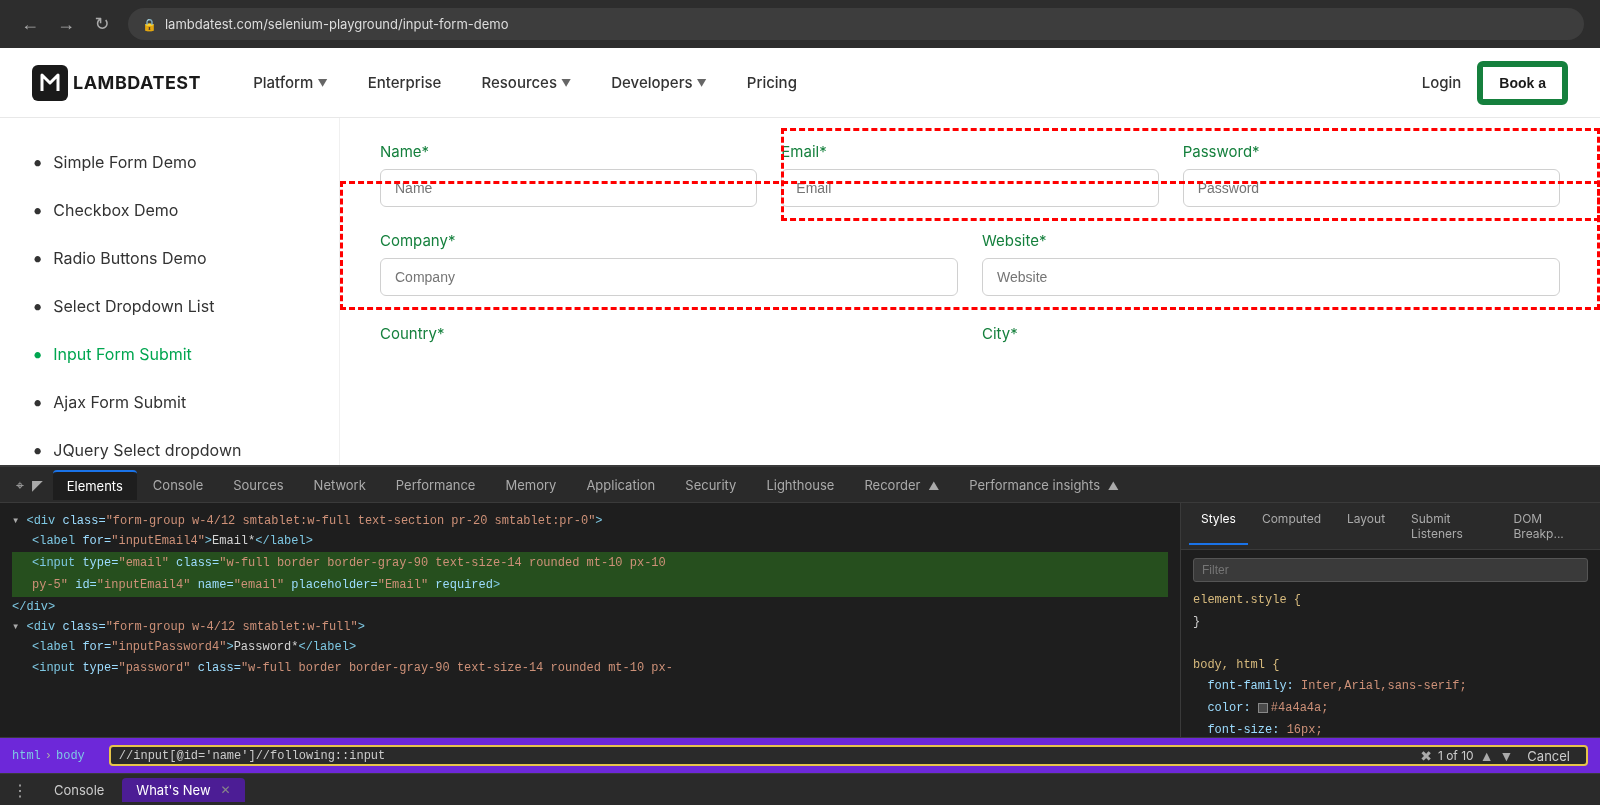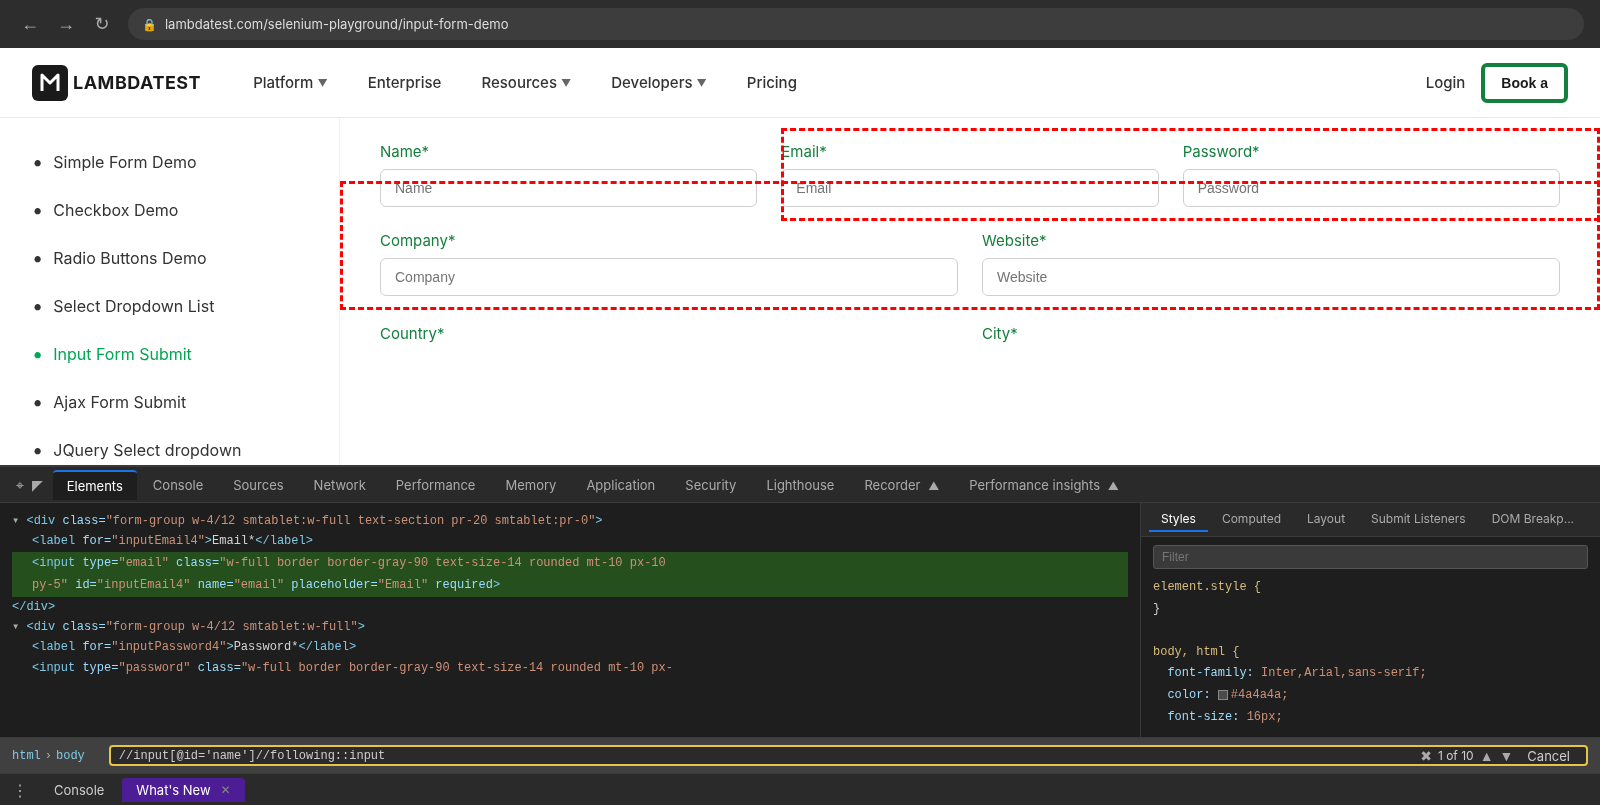--- a/index.html
+++ b/index.html
@@ -74,21 +74,21 @@
       font-size: 15px;
       font-weight: 500;
       color: #333;
       cursor: pointer;
       border-radius: 4px;
     }
     .chevron { font-size: 10px; color: #666; }
     .nav-right { display: flex; align-items: center; gap: 16px; margin-left: auto; }
     .login-btn { font-size: 15px; font-weight: 500; color: #333; cursor: pointer; }
     .book-btn {
-      border: 4px solid #15803d;
+      border: 6px solid #15803d;
       border-radius: 6px;
       padding: 8px 16px;
       font-size: 14px;
       font-weight: 600;
       color: #1a1a1a;
       cursor: pointer;
       background: #fff;
     }
 
     
@@ -222,21 +222,21 @@
     .html-highlight {
       background: #264f1e;
       display: block;
       padding: 1px 0;
     }
     .indent-1 { padding-left: 20px; }
     .triangle { color: #aaa; }
 
     
     .styles-panel {
-      width: 460px;
+      width: 420px;
       border-left: 1px solid #3a3a3a;
       display: flex;
       flex-direction: column;
     }
     .styles-tabs {
       display: flex;
       background: #2a2a2a;
       padding: 4px 8px;
       gap: 2px;
       border-bottom: 1px solid #3a3a3a;
@@ -267,21 +267,21 @@
       margin-bottom: 8px;
       border-radius: 3px;
       outline: none;
     }
     .css-selector { color: #d7ba7d; }
     .css-prop { color: #9cdcfe; }
     .css-val { color: #ce9178; }
 
     
     .bottom-bar {
-      background: #404040;
+      background: #6d28d9;
       height: 36px;
       display: flex;
       align-items: center;
       border-top: 1px solid #3a3a3a;
     }
     .breadcrumb-area {
       display: flex;
       align-items: center;
       padding: 0 12px;
       gap: 4px;

